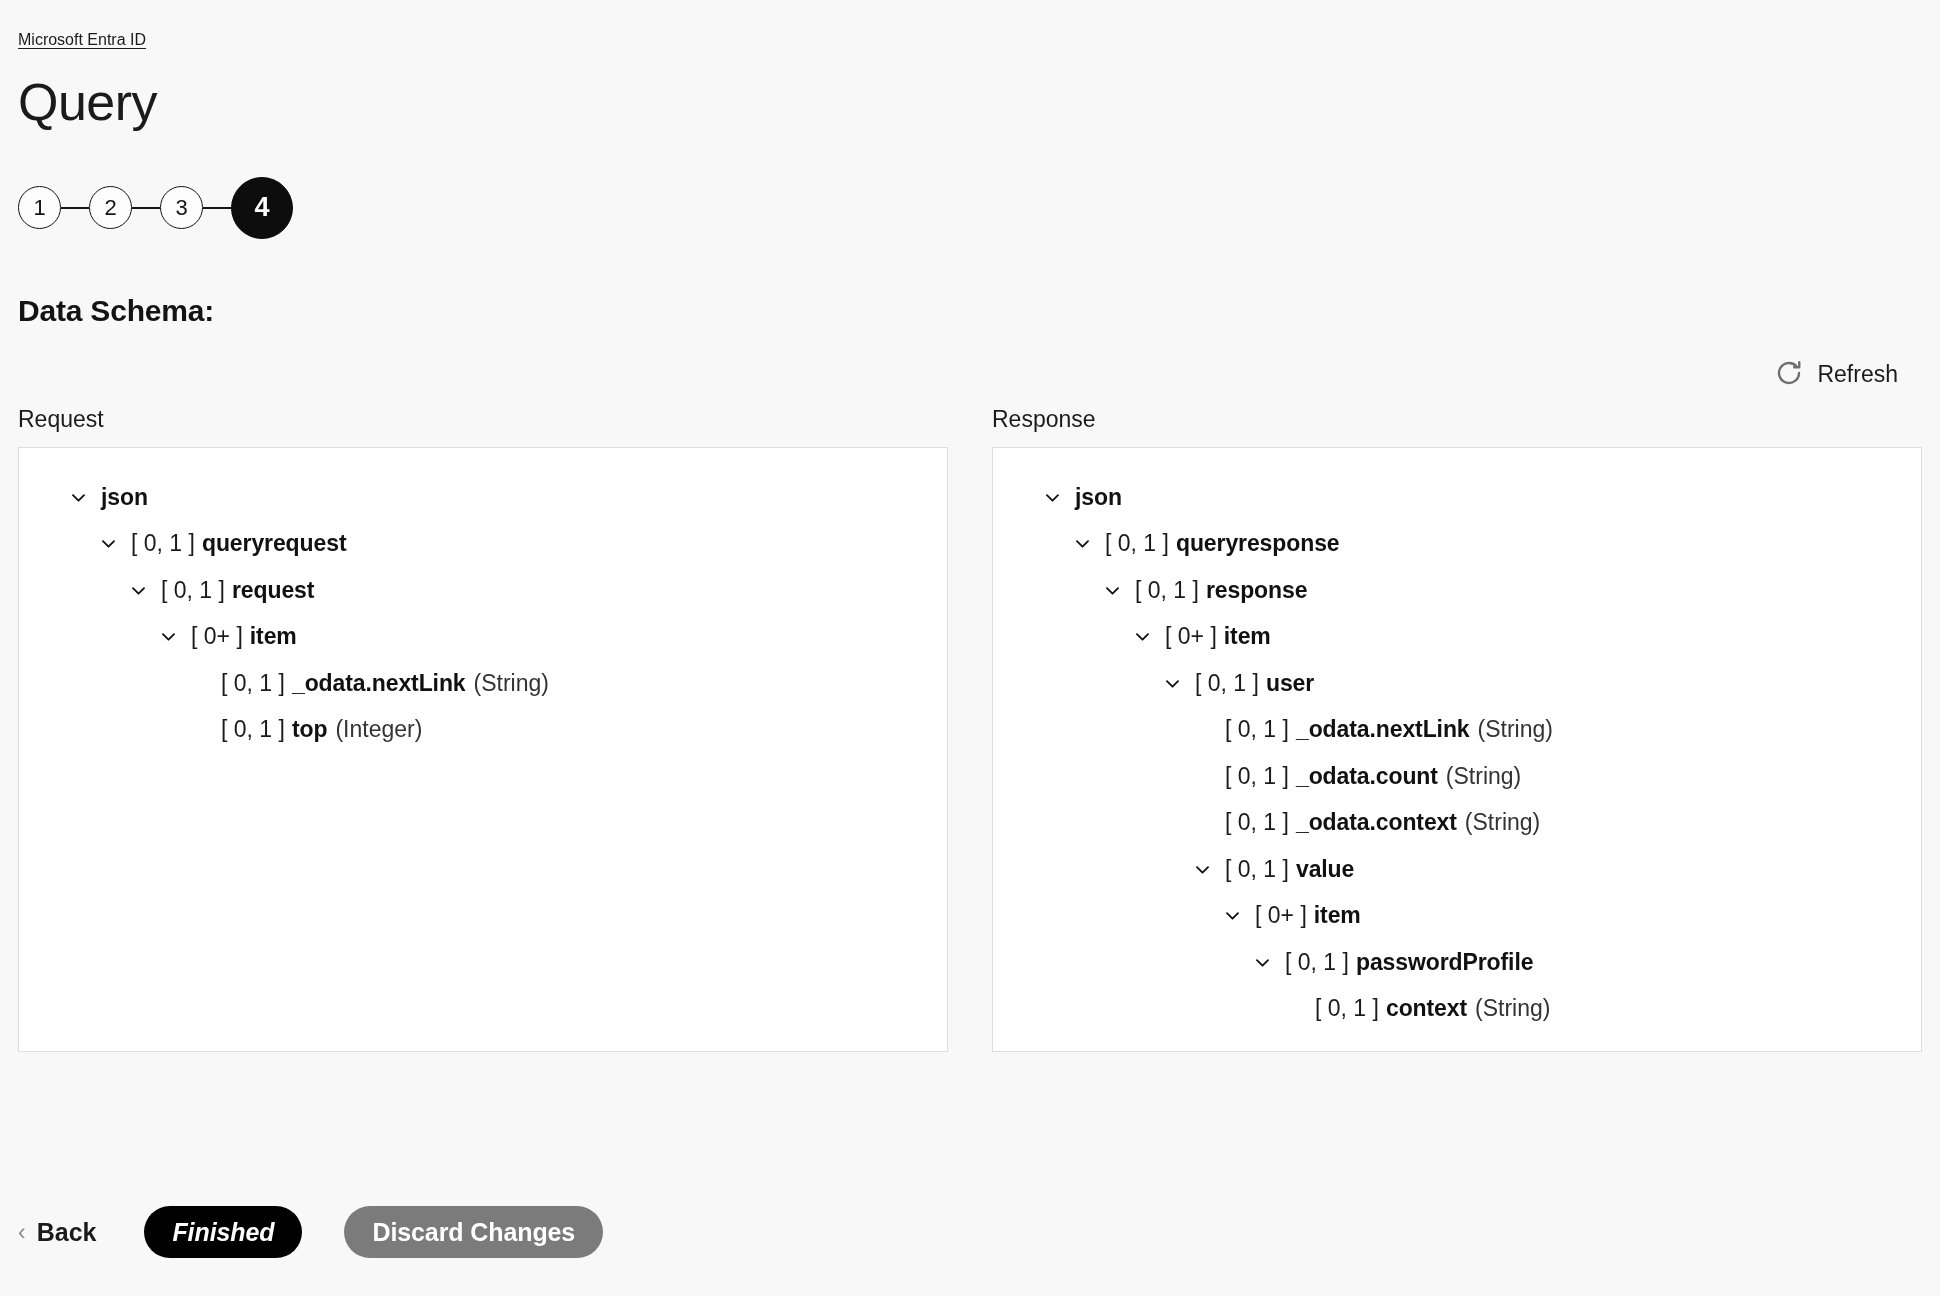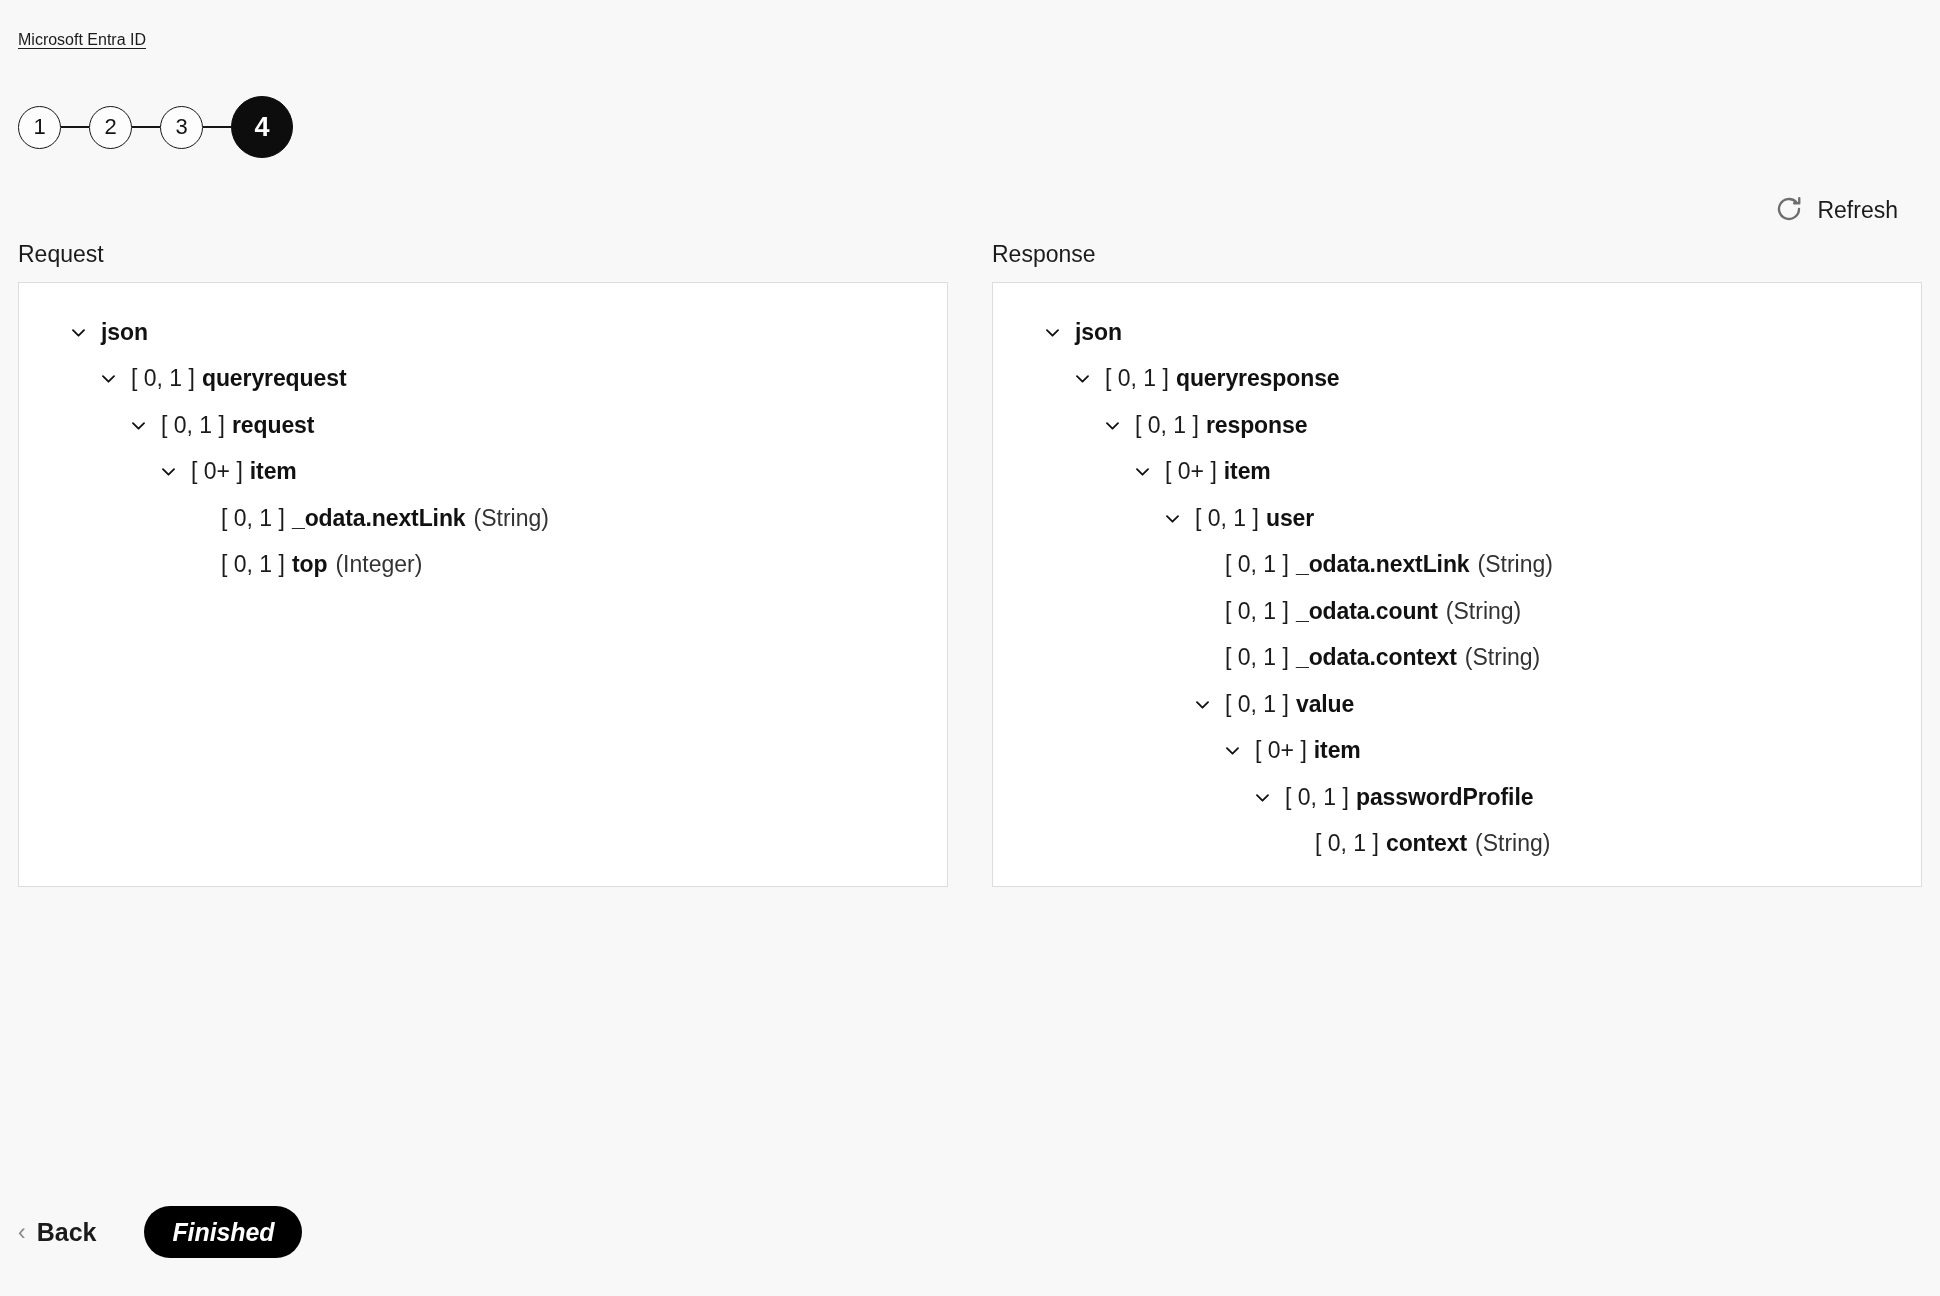--- a/index.html
+++ b/index.html
@@ -216,31 +216,33 @@
 </style>
 </head>
 <body>
 
 <div class="page">
 
   <div class="breadcrumb">
     <a>Microsoft Entra ID</a>
   </div>
 
+  <h1 class="page-title">Query</h1>
 
   <div class="stepper" id="stepper">
       <div class="step">1</div>
       <div class="step-line"></div>
       <div class="step">2</div>
       <div class="step-line"></div>
       <div class="step">3</div>
       <div class="step-line"></div>
       <div class="step active">4</div>
     </div>
 
+  <div class="section-heading">Data Schema:</div>
 
   <div class="refresh-row">
     <button class="refresh-btn">
       <span class="refresh-icon">
         <svg width="30" height="30" viewBox="0 0 24 24" fill="none" stroke="#6e6e6e" stroke-width="1.9" stroke-linecap="round">
           <path d="M20 12a8 8 0 1 1-2.34-5.66"></path>
           <polyline points="20.2 3.3 20.2 7.4 16.1 7.4" stroke-linejoin="round"></polyline>
         </svg>
       </span>
       <span class="refresh-label">Refresh</span>
@@ -403,13 +405,14 @@
   </div>
 
 </div>
 
 <div class="footer">
   <button class="back-link">
     <span class="back-chevron">‹</span>
     <span>Back</span>
   </button>
   <button class="pill pill-primary" style="background: #000000; font-style: italic;">Finished</button>
+  <button class="pill pill-secondary" style="background: rgb(123, 123, 123);">Discard Changes</button>
 </div>
 
 </body></html>

